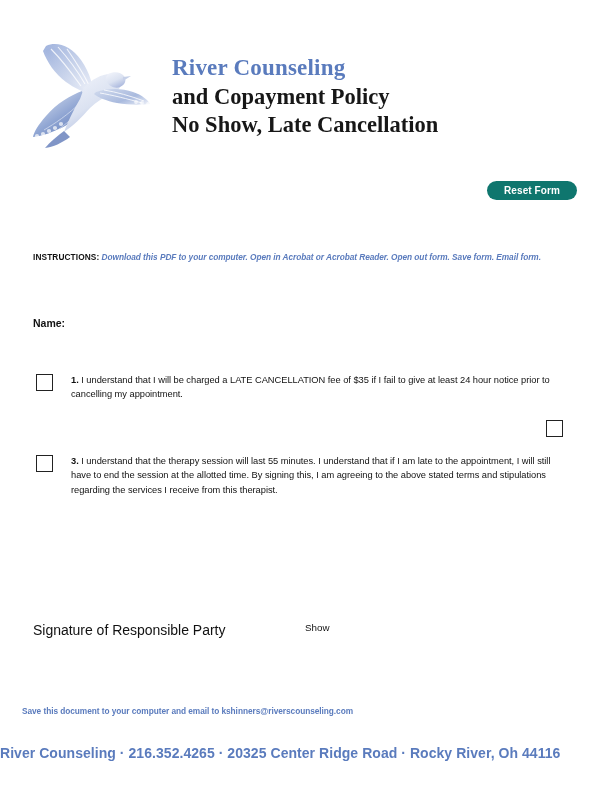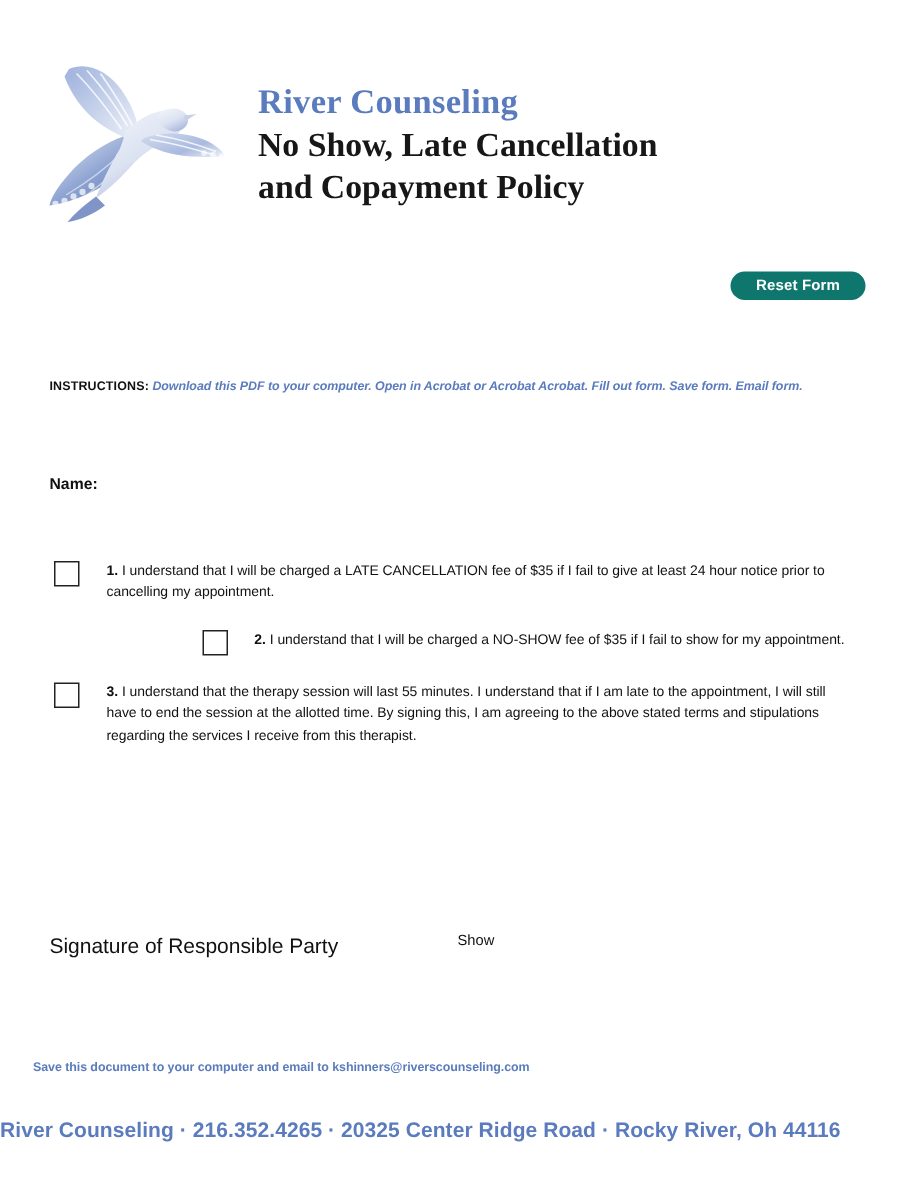--- a/index.html
+++ b/index.html
@@ -307,53 +307,49 @@
         <circle cx="118" cy="67" r="1.9"></circle>
         <circle cx="124" cy="68" r="1.9"></circle>
       </g>
 
       <path d="M40 95 C 33 100, 26 106, 21 112 C 29 111, 38 107, 46 101 Z" fill="#6a82bd" opacity="0.85"></path>
     </svg>
   </div>
 
   <div class="title-block">
     <div class="brand-title">River Counseling</div>
+    <div class="doc-title">and Copayment Policy</div>
     <div class="doc-title">No Show, Late Cancellation</div>
-    <div class="doc-title">and Copayment Policy</div>
   </div>
 </div>
 
 <button class="reset-button">Reset Form</button>
 
 <div class="instructions">
   <span class="label">INSTRUCTIONS:</span>
-  <span class="body">Download this PDF to your computer. Open in Acrobat or Acrobat Acrobat. Fill out form. Save form. Email form.</span>
+  <span class="body">Download this PDF to your computer. Open in Acrobat or Acrobat Reader. Open out form. Save form. Email form.</span>
 </div>
 
 <div class="name-row">
   <span class="name-label">Name:</span>
   <input class="name-input" type="text" placeholder="" style="">
 </div>
 
 <div class="checklist">
 
   <div class="check-item">
     <div class="checkbox"></div>
     <div class="check-text">
       <span class="num">1.</span>
       <span>I understand that I will be charged a LATE CANCELLATION fee of $35 if I fail to give at least 24 hour notice prior to cancelling my appointment.</span>
     </div>
   </div>
 
   <div class="check-item">
     <div class="checkbox"></div>
-    <div class="check-text">
-      <span class="num">2.</span>
-      <span>I understand that I will be charged a NO-SHOW fee of $35 if I fail to show for my appointment.</span>
-    </div>
   </div>
 
   <div class="check-item">
     <div class="checkbox"></div>
     <div class="check-text">
       <span class="num">3.</span>
       <span>I understand that the therapy session will last 55 minutes. I understand that if I am late to the appointment, I will still have to end the session at the allotted time. By signing this, I am agreeing to the above stated terms and stipulations regarding the services I receive from this therapist.</span>
     </div>
   </div>
 

